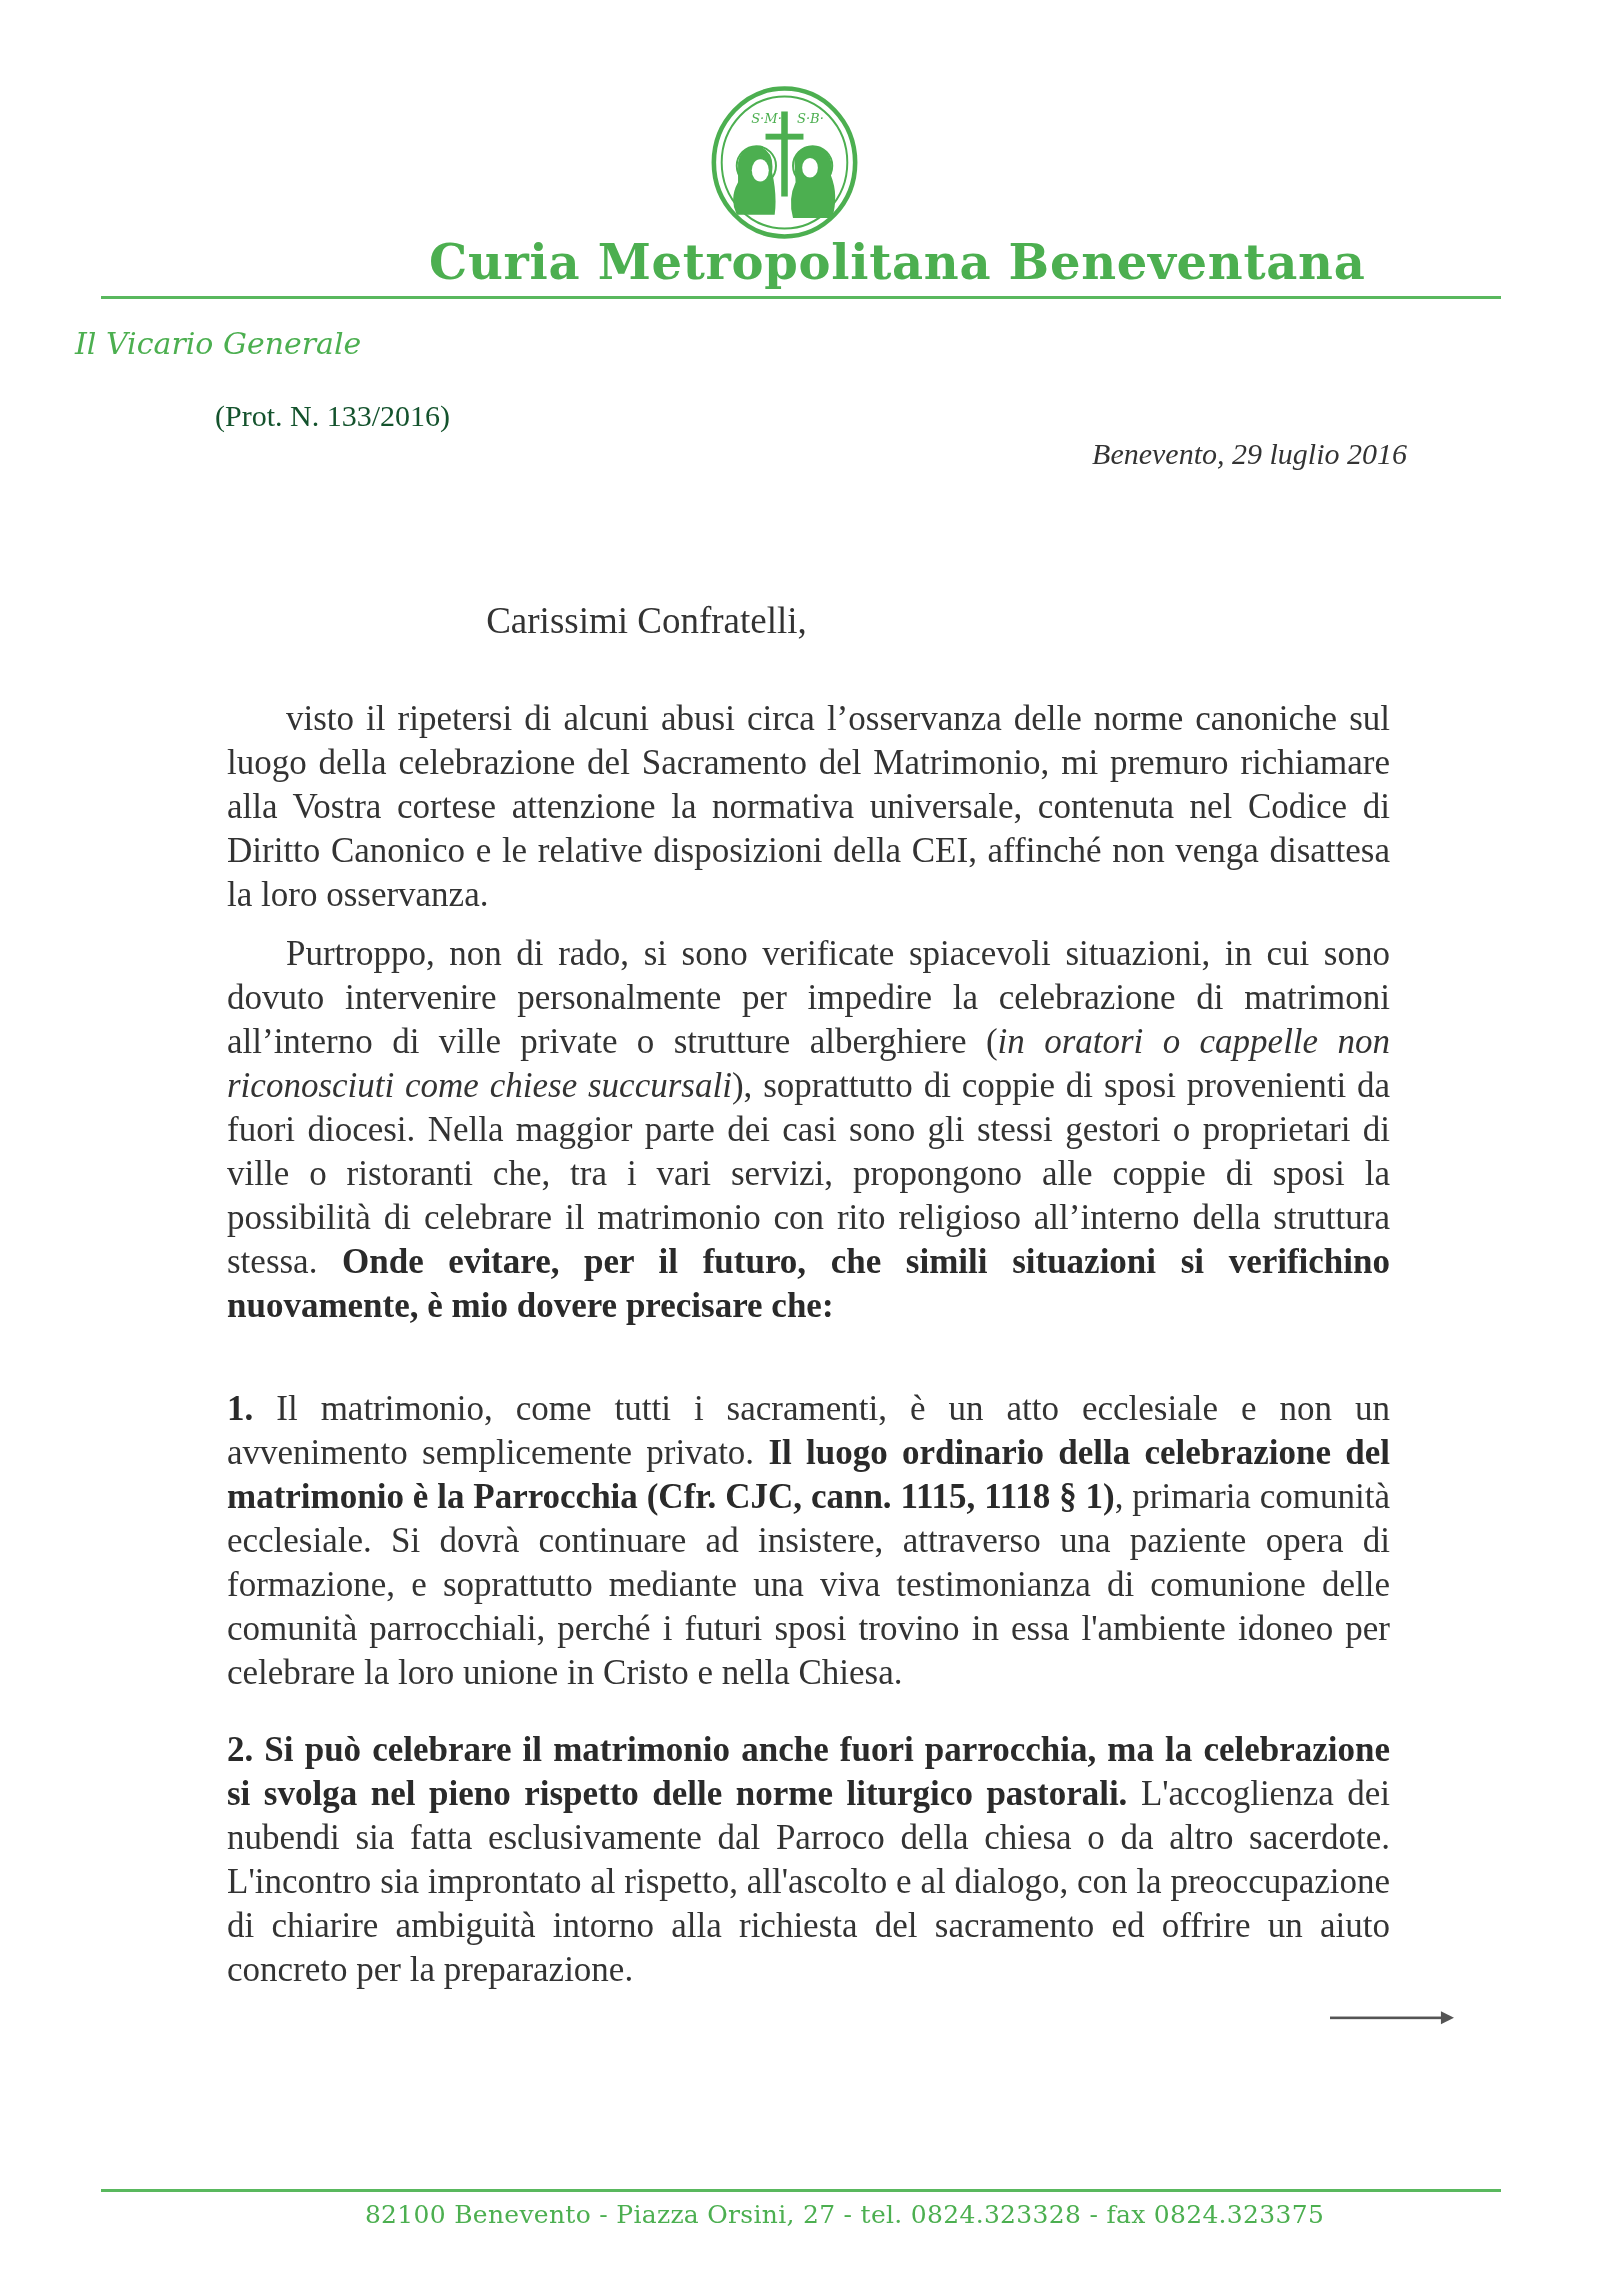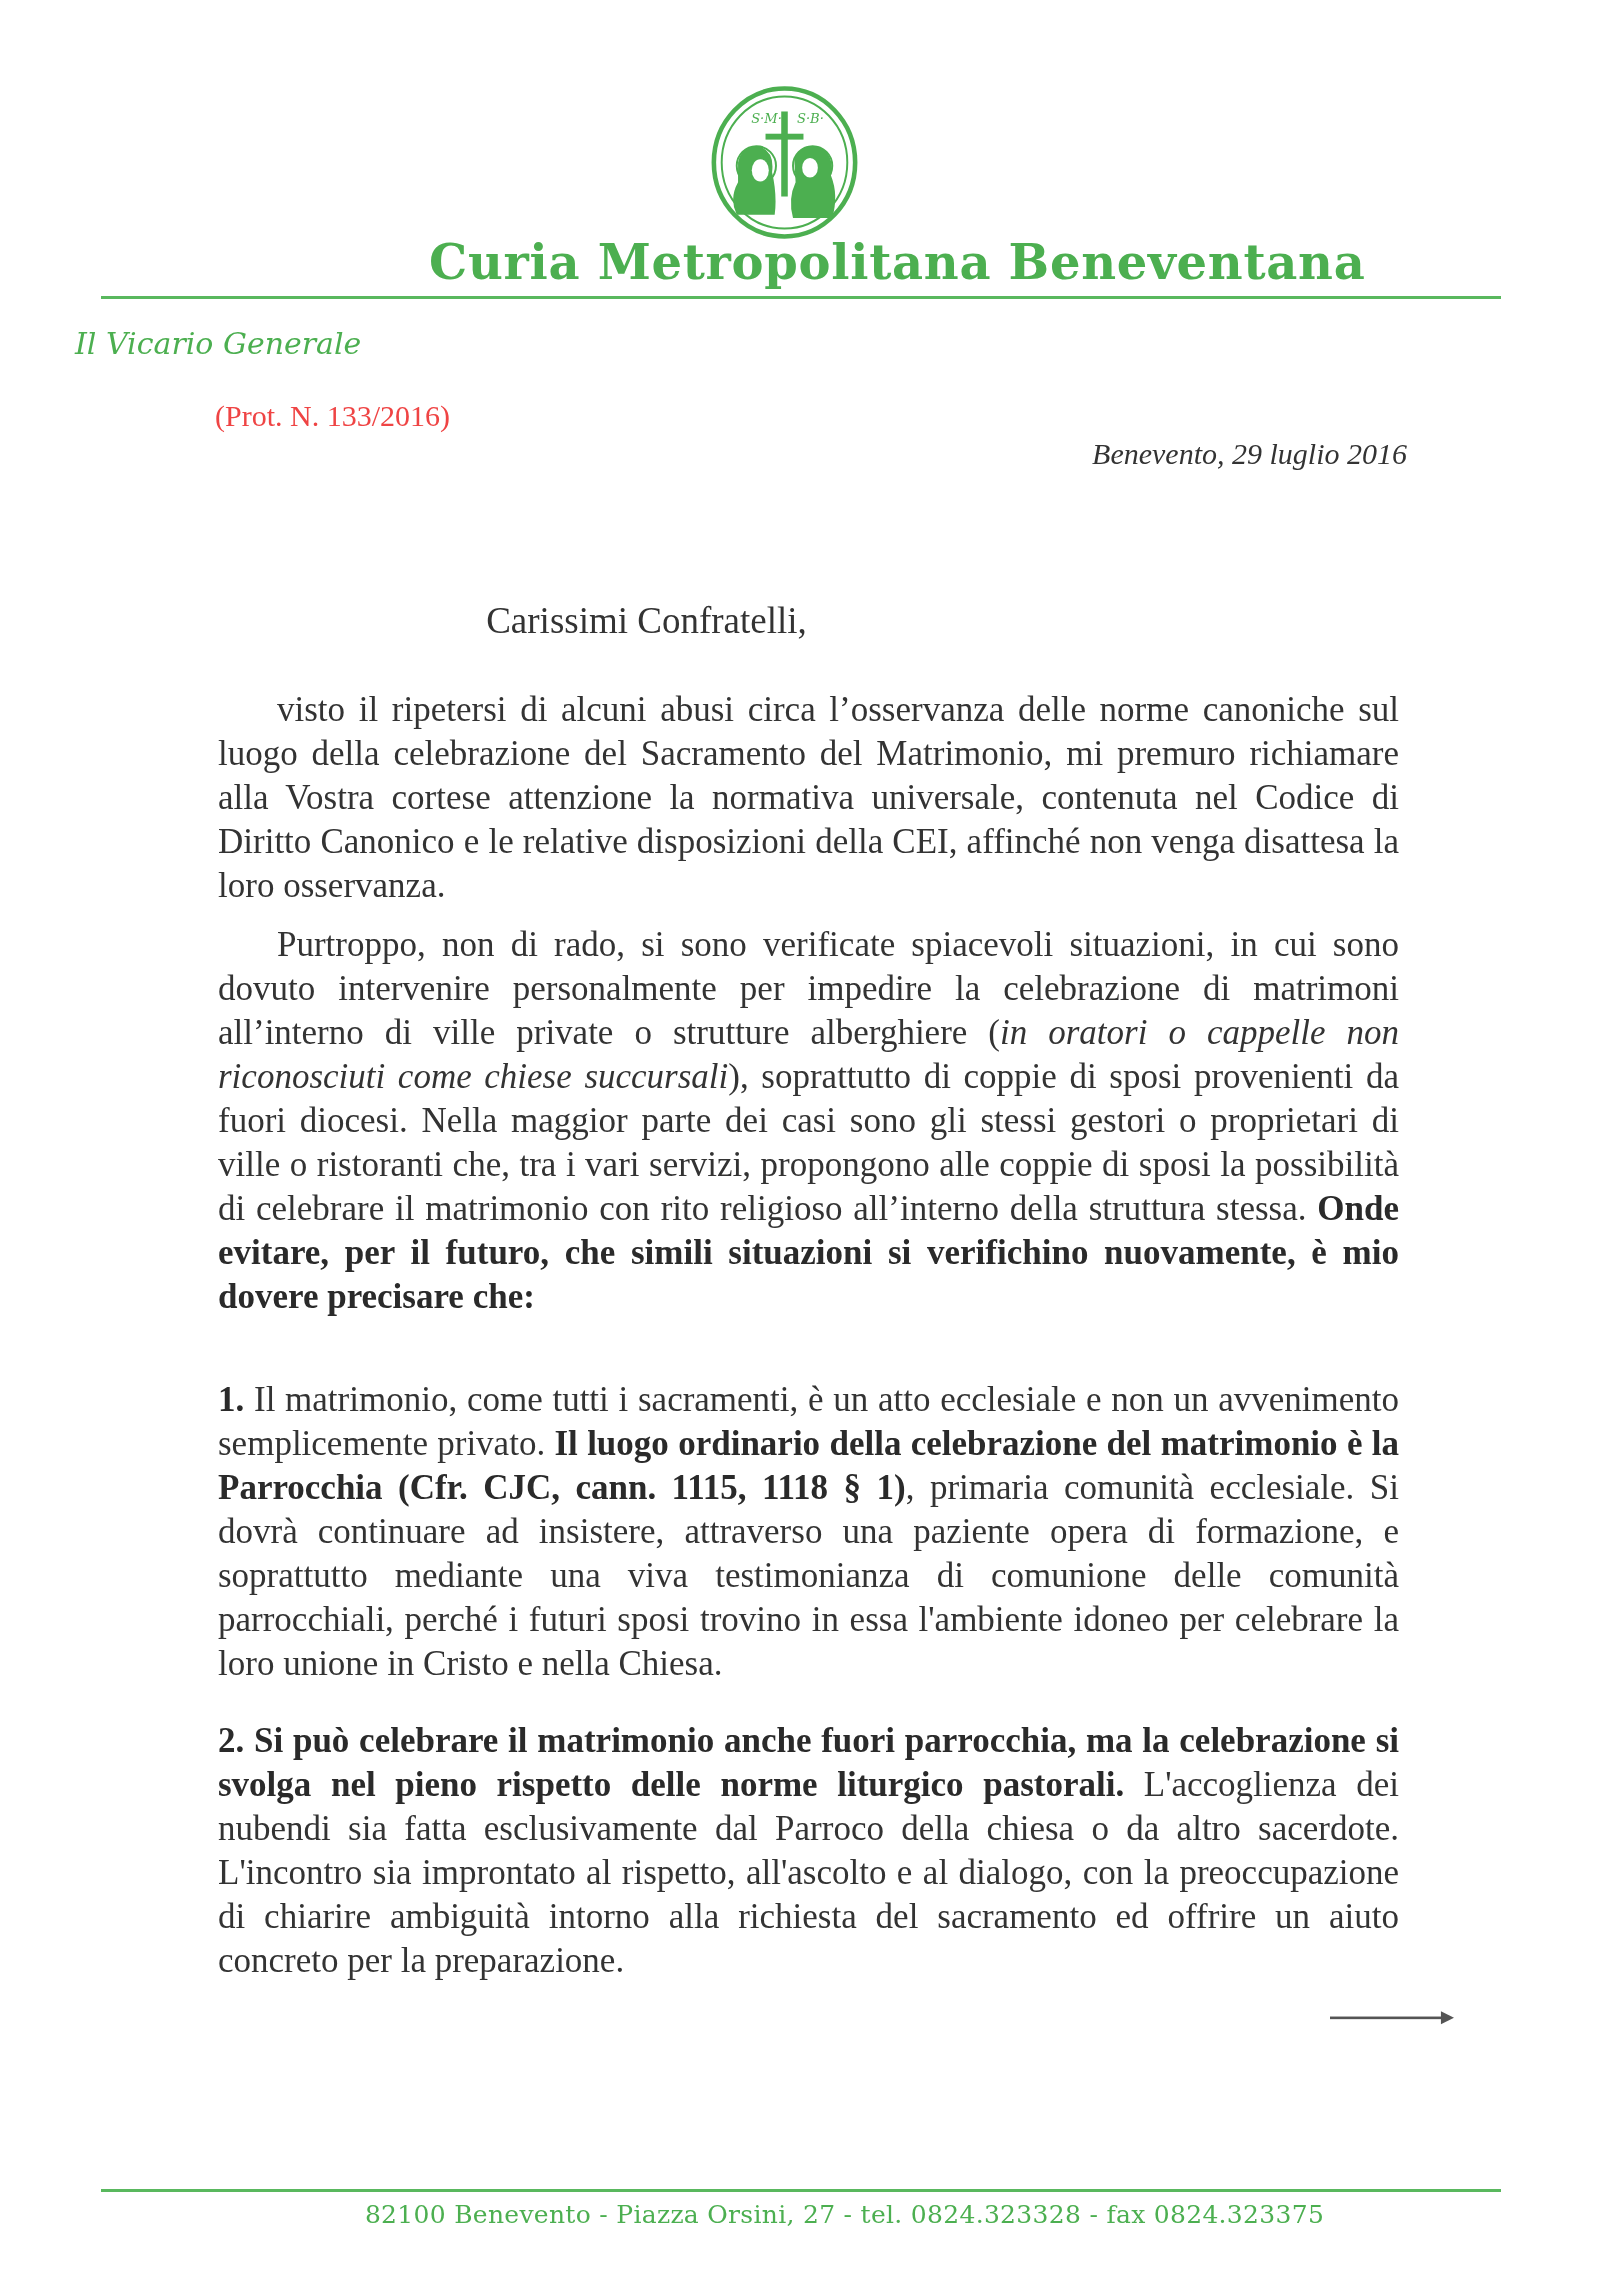--- a/index.html
+++ b/index.html
@@ -6,27 +6,27 @@
     body { width: 1623px; height: 2295px; position: relative; overflow: hidden;
            font-family: "Liberation Serif", "DejaVu Serif", serif; color: #2e2e2e; }
     #seal { position: absolute; left: 709px; top: 84px; width: 151px; height: 157px; }
     #org-title { position: absolute; left: 429px; top: 234px; font-size: 48px; color: #4caf50;
                  font-family: "DejaVu Serif", serif; letter-spacing: 0.7px; white-space: nowrap; font-weight: bold; }
     .rule { position: absolute; left: 101px; width: 1400px; height: 3.3px; background: #59b85e; }
     #rule-top { top: 296px; }
     #rule-bottom { top: 2189px; left: 101px; width: 1400px; }
     #office { position: absolute; left: 75px; top: 326px; font-size: 30px; font-style: italic;
               color: #4caf50; font-family: "DejaVu Serif", serif; }
-    #prot { position: absolute; left: 215px; top: 399px; font-size: 30px; color: #ef4444; }
+    #prot { position: absolute; left: 215px; top: 399px; font-size: 30px; color: #14532d; }
     #date { position: absolute; right: 216px; top: 437px; font-size: 30px; font-style: italic; color: #333; }
     #salutation { position: absolute; left: 0; width: 1293px; top: 599px; text-align: center;
                   font-size: 37px; color: #333; }
     .body { position: absolute; left: 211px; width: 1195px; font-size: 35px; line-height: 44px;
             text-align: justify; color: #333; }
-    .body p { margin: 7px; }
+    .body p { margin: 16px; }
     .indent { text-indent: 59px; }
     #para1 { top: 681px; }
     #para2 { top: 916px; }
     #point1 { top: 1371px; }
     #point2 { top: 1712px; }
     b { font-weight: bold; color: #2a2a2a; }
     i { font-style: italic; }
     #continue-arrow { position: absolute; left: 1330px; top: 2010px; width: 124px; height: 15.7px; }
     #footer { position: absolute; left: 0; width: 1623px; top: 2200px; text-align: center;
               font-size: 25px; color: #4caf50; font-family: "DejaVu Serif", serif; letter-spacing: 0.3px; margin-left: 33px; }

